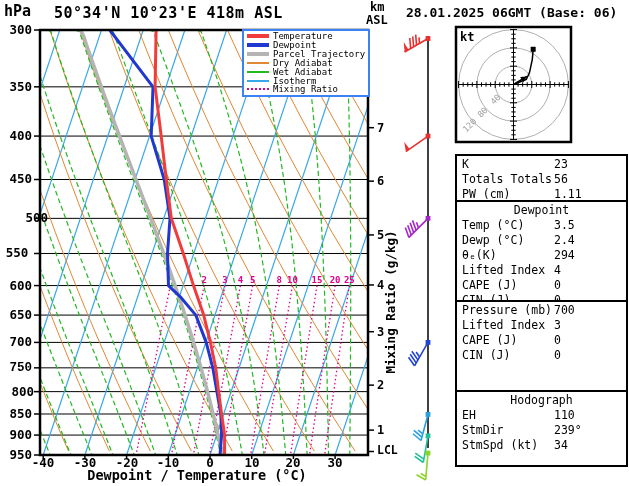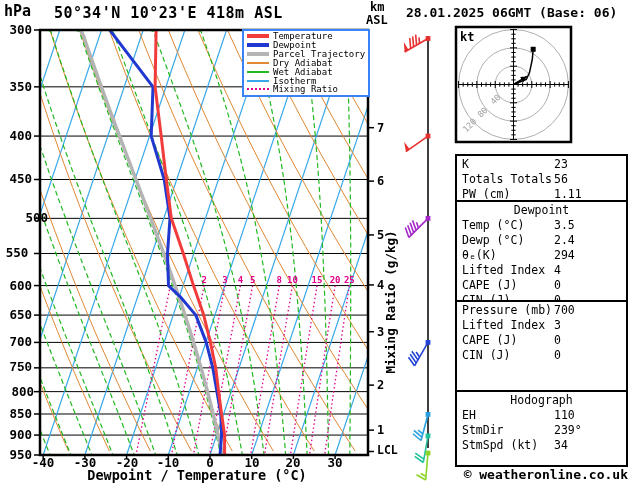--- a/index.html
+++ b/index.html
@@ -413,14 +413,13 @@
           <span class="pl">StmDir</span>
           <span class="pv">239°</span>
         </div>
         <div class="prow">
           <span class="pl">StmSpd (kt)</span>
           <span class="pv">34</span>
         </div>
       </div>
     </div>
 
-  <div class="lbl copy" style="left:428px;top:468px;width:200px;">© weatheronline.co.uk</div>
 </div>
 
 </body></html>

